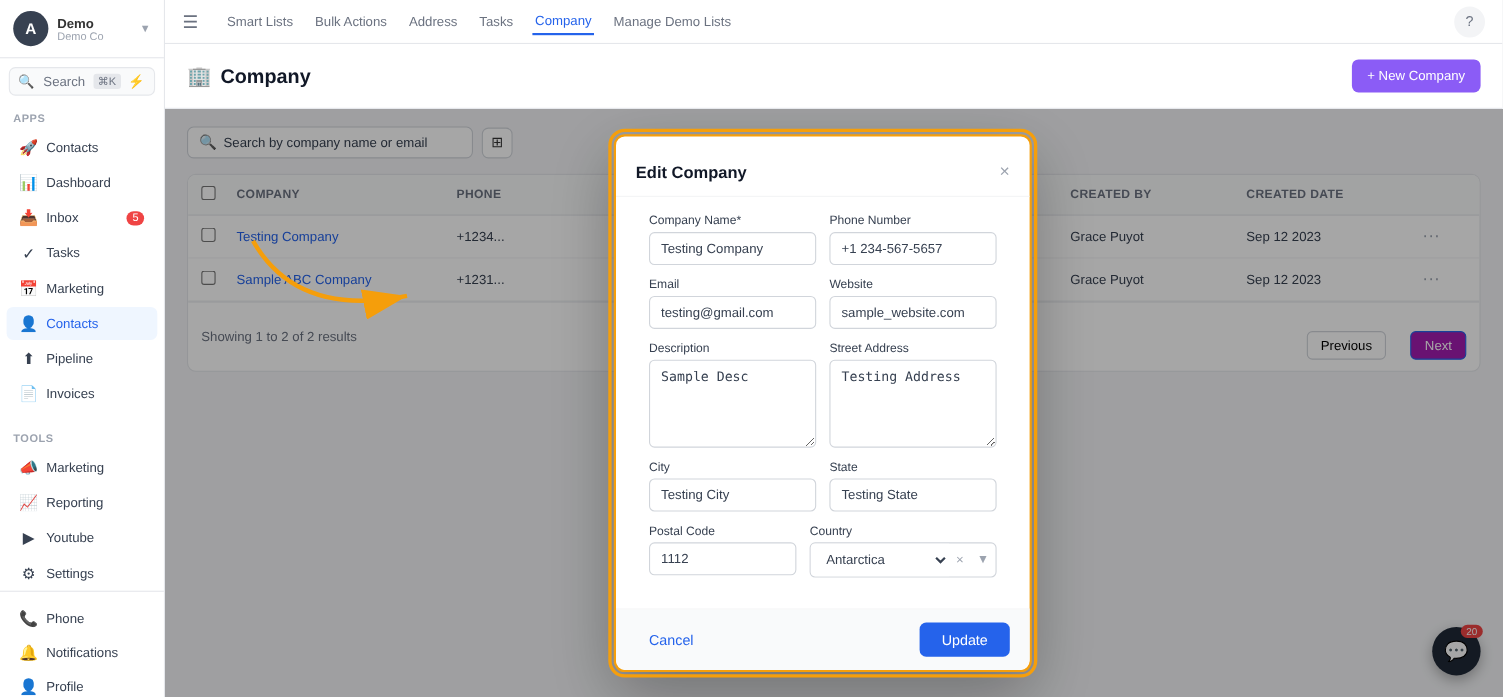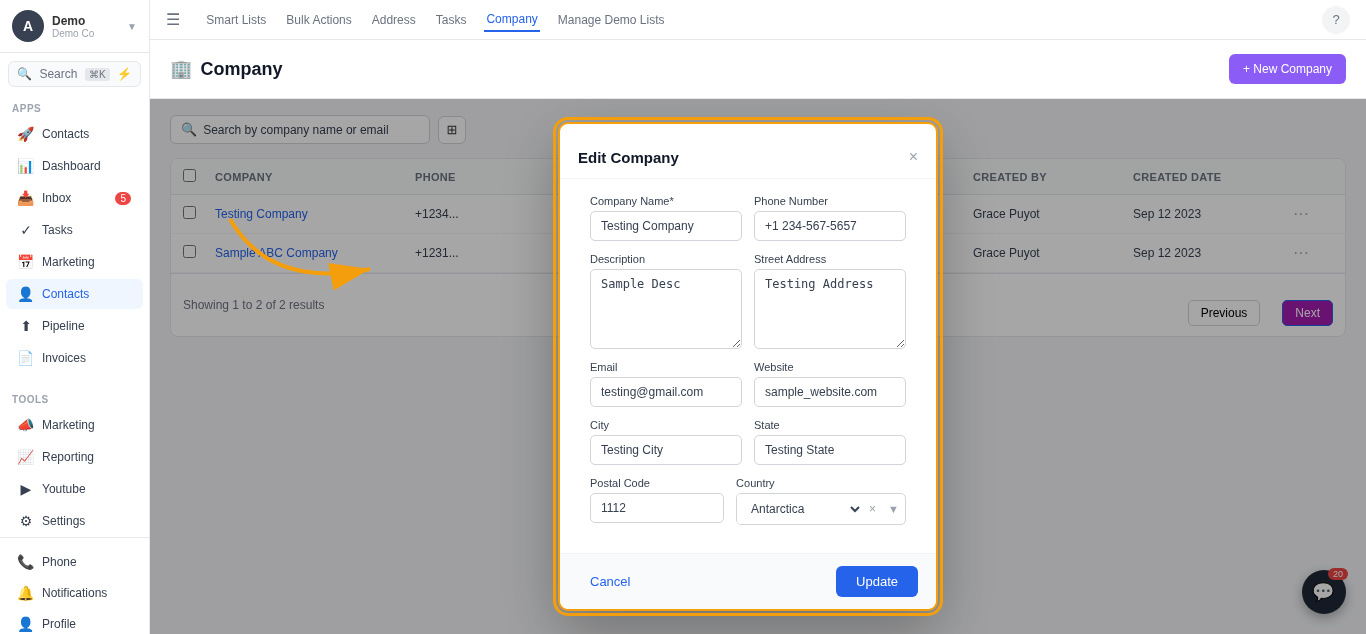--- a/index.html
+++ b/index.html
@@ -283,37 +283,37 @@
                 <input class="form-input" type="text" value="Testing Company" style="">
               </div>
               <div class="form-group">
                 <label class="form-label">Phone Number</label>
                 <input class="form-input" type="text" value="+1 234-567-5657" style="">
               </div>
             </div>
 
             <div class="modal-row">
               <div class="form-group">
+                <label class="form-label">Email</label>
+                <input class="form-input" type="text" value="testing@gmail.com" style="">
+              </div>
+              <div class="form-group">
+                <label class="form-label">Website</label>
+                <input class="form-input" type="text" value="sample_website.com" style="">
+              </div>
+            </div>
+
+            <div class="modal-row">
+              <div class="form-group">
                 <label class="form-label">Description</label>
                 <textarea class="form-textarea" style="">Sample Desc</textarea>
               </div>
               <div class="form-group">
                 <label class="form-label">Street Address</label>
                 <textarea class="form-textarea" style="">Testing Address</textarea>
-              </div>
-            </div>
-
-            <div class="modal-row">
-              <div class="form-group">
-                <label class="form-label">Email</label>
-                <input class="form-input" type="text" value="testing@gmail.com" style="">
-              </div>
-              <div class="form-group">
-                <label class="form-label">Website</label>
-                <input class="form-input" type="text" value="sample_website.com" style="">
               </div>
             </div>
 
             <div class="modal-row">
               <div class="form-group">
                 <label class="form-label">City</label>
                 <input class="form-input" type="text" value="Testing City" style="">
               </div>
               <div class="form-group">
                 <label class="form-label">State</label>

